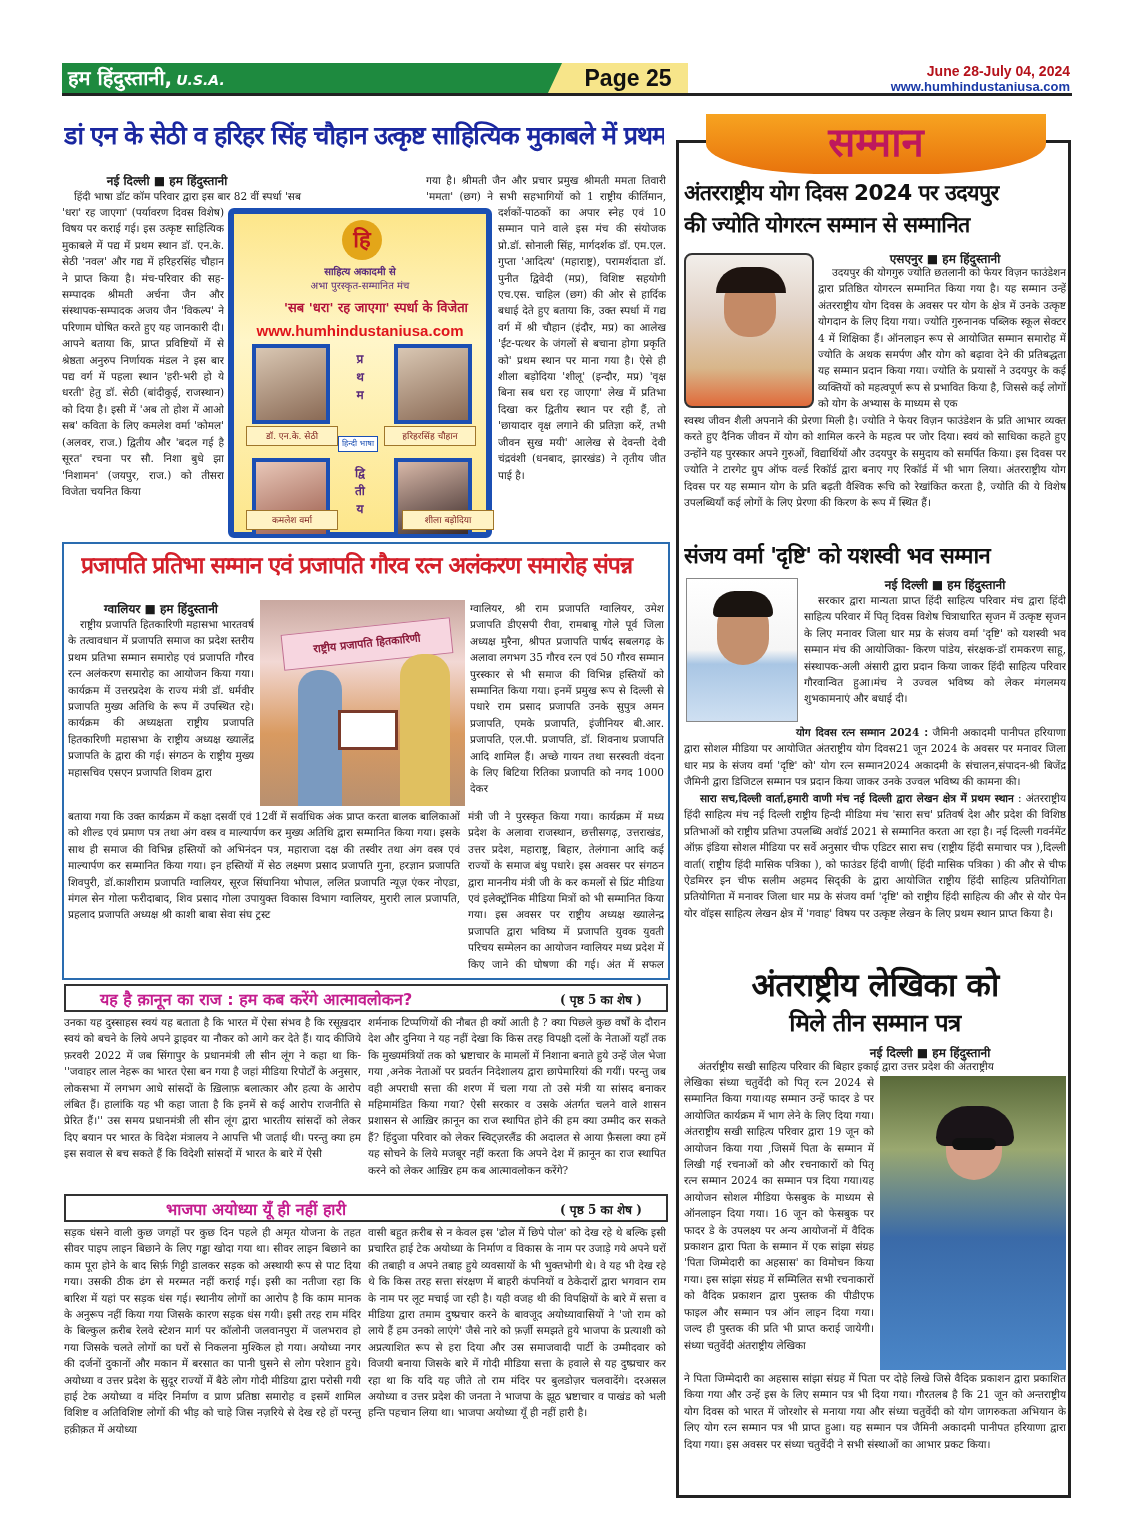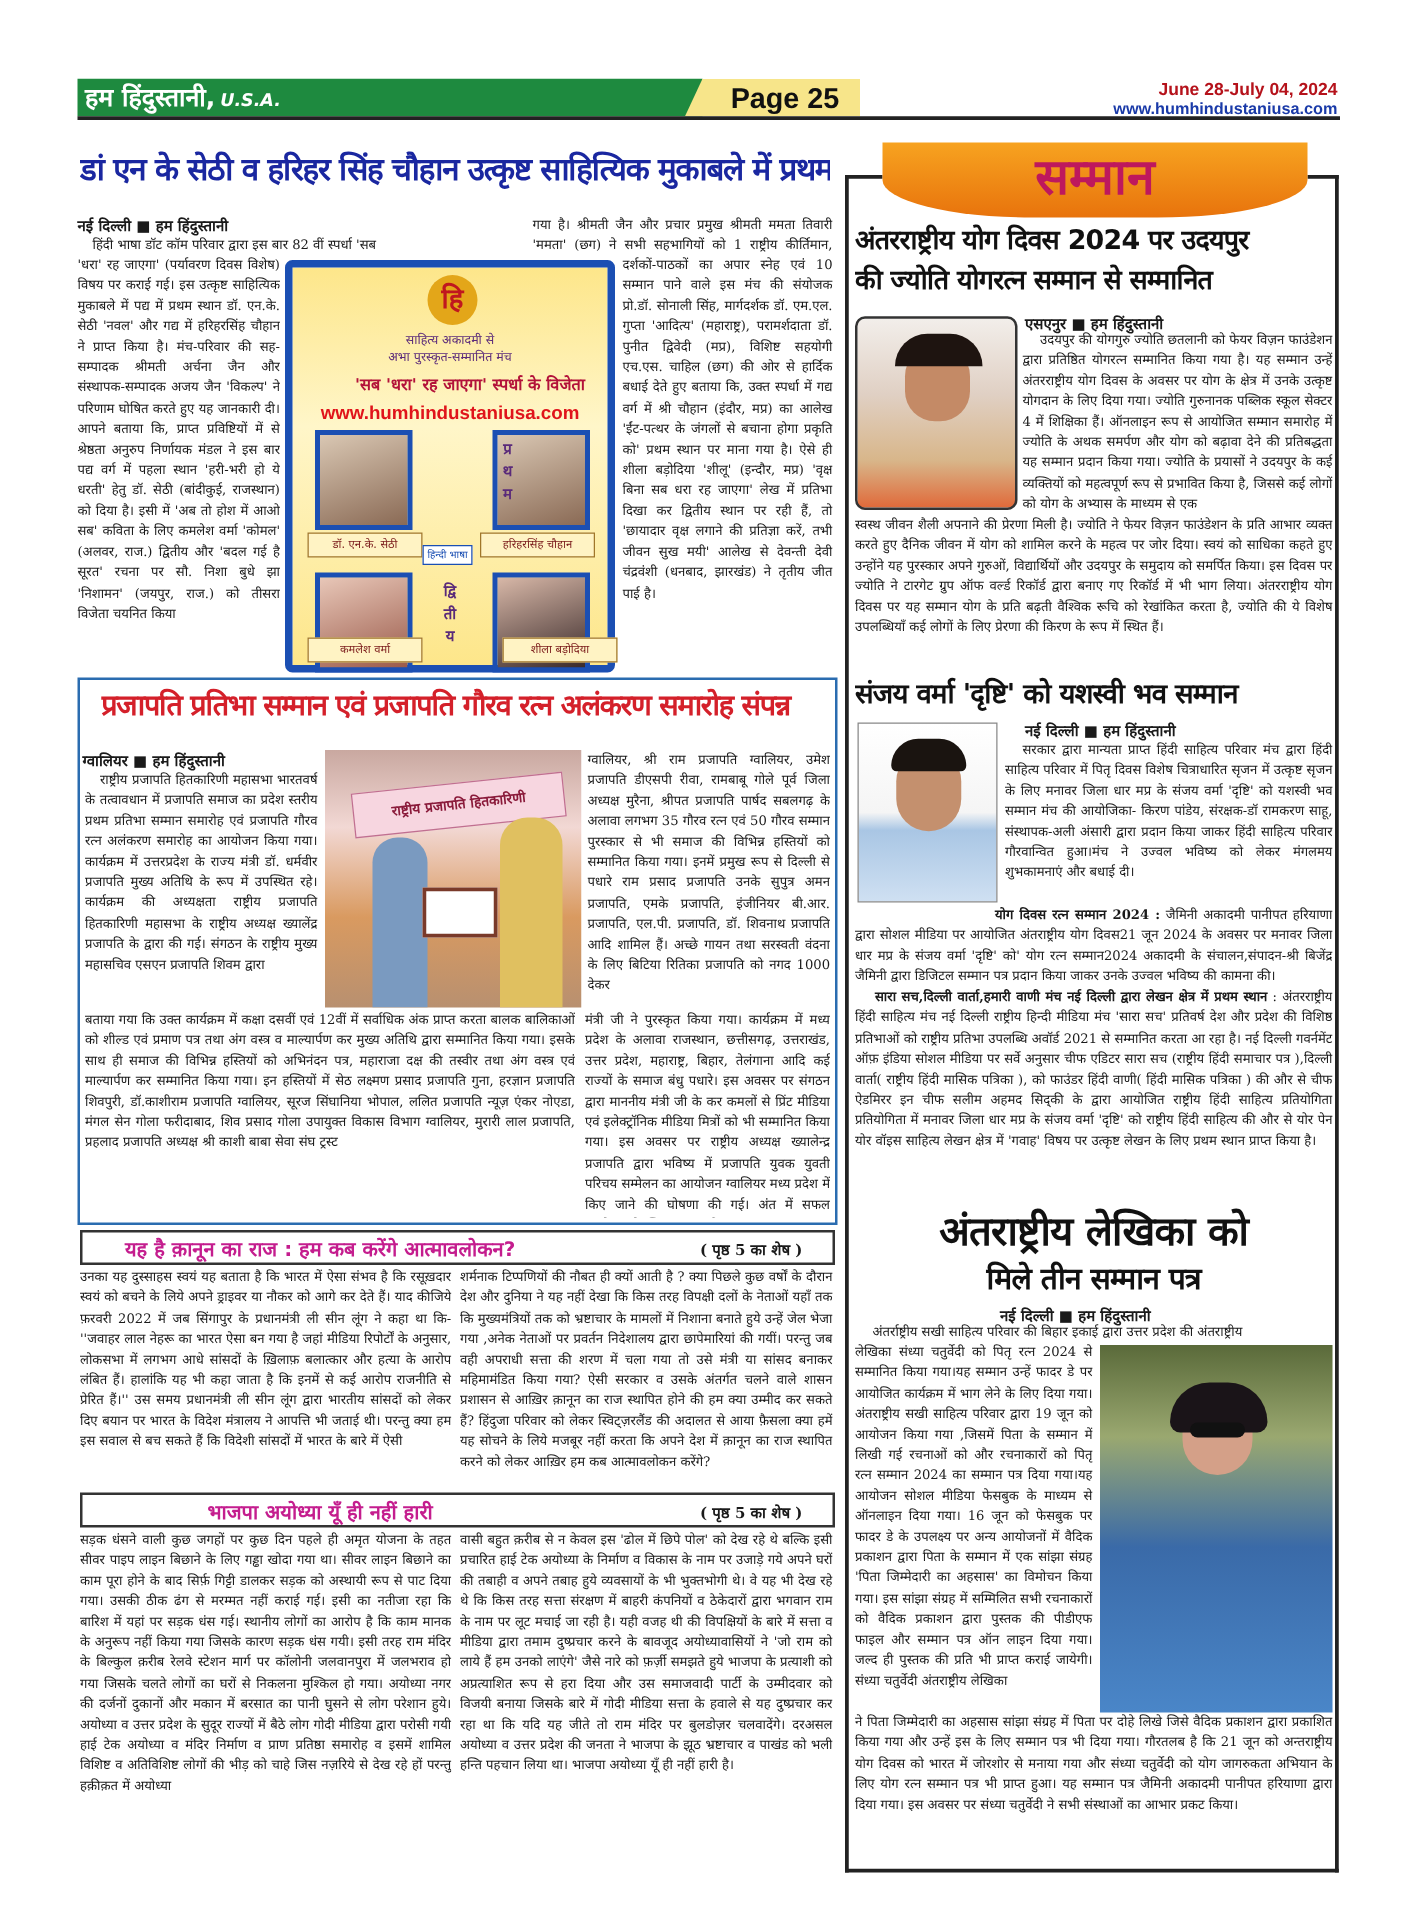--- a/index.html
+++ b/index.html
@@ -11,21 +11,21 @@
   .mast-green { left: 62px; top: 63px; width: 500px; height: 30px; background: #1e8a3f; }
   .mast-title { left: 68px; top: 63px; height: 30px; line-height: 30px; color: #fff; font-family: "DejaVu Sans", sans-serif; font-weight: bold; font-size: 20px; white-space: nowrap; }
   .mast-title .usa { font-style: italic; font-size: 14px; margin-left: 4px; }
   .mast-page { left: 548px; top: 63px; width: 140px; height: 30px; background: #f7e58a; clip-path: polygon(10% 0, 100% 0, 100% 100%, 0 100%); }
   .mast-page-label { left: 568px; top: 63px; width: 120px; line-height: 30px; font-family: "Liberation Sans", sans-serif; font-weight: bold; font-size: 23px; color: #111; text-align: center; }
   .mast-rule { left: 62px; top: 93px; width: 1010px; height: 3px; background: #222; }
   .mast-date { left: 820px; top: 63px; width: 250px; text-align: right; font-family: "Liberation Sans", sans-serif; font-weight: bold; font-size: 14px; color: #b5121b; }
   .mast-url { left: 820px; top: 79px; width: 250px; text-align: right; font-family: "Liberation Sans", sans-serif; font-weight: bold; font-size: 13px; color: #1a3aa8; }
 
   .headline-blue { font-family: "DejaVu Sans", sans-serif; font-weight: bold; color: #1a27a0; letter-spacing: -1px; white-space: nowrap; overflow: hidden; }
-  .dateline { font-weight: bold; font-size: 12px; text-align: left; white-space: nowrap; }
+  .dateline { font-weight: bold; font-size: 12px; text-align: center; white-space: nowrap; }
   .body-text { font-size: 10.5px; line-height: 16.4px; text-align: justify; overflow: hidden; }
 
   
   .photo { overflow: hidden; }
   .poster { left: 228px; top: 208px; width: 264px; height: 330px; background: linear-gradient(180deg,#fde68a 0%,#fff6c9 40%,#fde68a 100%); border: 6px solid #1b4fb3; border-radius: 6px; }
   .poster-logo { left: 108px; top: 6px; width: 40px; height: 40px; border-radius: 50%; background: #e3a619; color: #c0171f; font-weight: bold; font-size: 22px; text-align: center; line-height: 40px; font-family: "DejaVu Sans", sans-serif; }
   .poster-sub { left: 0; width: 100%; text-align: center; font-size: 10px; color: #5a2a7a; font-family: "DejaVu Sans", sans-serif; }
   .poster-title { left: 16px; top: 84px; width: 100%; text-align: center; font-size: 13px; color: #b3123a; font-weight: bold; font-family: "DejaVu Sans", sans-serif; }
   .poster-url { left: 0; top: 108px; width: 100%; text-align: center; font-size: 15px; color: #e0141b; font-weight: bold; font-family: "Liberation Sans", sans-serif; }
   .poster-face { width: 78px; height: 80px; border: 4px solid #1b4fb3; background: linear-gradient(160deg,#d9c7b3,#8a6a55); }
@@ -60,30 +60,30 @@
 
 <div class="abs headline-blue" style="left:64px; top:118px; width:600px; font-size:25px; line-height:36px;">डां एन के सेठी व हरिहर सिंह चौहान उत्कृष्ट साहित्यिक मुकाबले में प्रथम रहे</div>
 <div class="abs dateline" style="left:62px; top:172px; width:210px;">नई दिल्ली ■ हम हिंदुस्तानी</div>
 <div class="abs body-text" style="left:62px; top:188px; width:356px; height:17px; text-indent:12px;">हिंदी भाषा डॉट कॉम परिवार द्वारा इस बार 82 वीं स्पर्धा 'सब</div>
 <div class="abs body-text" style="left:62px; top:204px; width:162px; height:336px;">'धरा' रह जाएगा' (पर्यावरण दिवस विशेष) विषय पर कराई गई। इस उत्कृष्ट साहित्यिक मुकाबले में पद्य में प्रथम स्थान डॉ. एन.के. सेठी 'नवल' और गद्य में हरिहरसिंह चौहान ने प्राप्त किया है। मंच-परिवार की सह-सम्पादक श्रीमती अर्चना जैन और संस्थापक-सम्पादक अजय जैन 'विकल्प' ने परिणाम घोषित करते हुए यह जानकारी दी। आपने बताया कि, प्राप्त प्रविष्टियों में से श्रेष्ठता अनुरुप निर्णायक मंडल ने इस बार पद्य वर्ग में पहला स्थान 'हरी-भरी हो ये धरती' हेतु डॉ. सेठी (बांदीकुई, राजस्थान) को दिया है। इसी में 'अब तो होश में आओ सब' कविता के लिए कमलेश वर्मा 'कोमल' (अलवर, राज.) द्वितीय और 'बदल गई है सूरत' रचना पर सौ. निशा बुधे झा 'निशामन' (जयपुर, राज.) को तीसरा विजेता चयनित किया</div>
 <div class="abs body-text" style="left:426px; top:172px; width:240px; height:33px;">गया है। श्रीमती जैन और प्रचार प्रमुख श्रीमती ममता तिवारी 'ममता' (छग) ने सभी सहभागियों को 1 राष्ट्रीय कीर्तिमान, 1.54 करोड़</div>
 <div class="abs body-text" style="left:498px; top:204px; width:168px; height:336px;">दर्शकों-पाठकों का अपार स्नेह एवं 10 सम्मान पाने वाले इस मंच की संयोजक प्रो.डॉ. सोनाली सिंह, मार्गदर्शक डॉ. एम.एल. गुप्ता 'आदित्य' (महाराष्ट्र), परामर्शदाता डॉ. पुनीत द्विवेदी (मप्र), विशिष्ट सहयोगी एच.एस. चाहिल (छग) की ओर से हार्दिक बधाई देते हुए बताया कि, उक्त स्पर्धा में गद्य वर्ग में श्री चौहान (इंदौर, मप्र) का आलेख 'ईंट-पत्थर के जंगलों से बचाना होगा प्रकृति को' प्रथम स्थान पर माना गया है। ऐसे ही शीला बड़ोदिया 'शीलू' (इन्दौर, मप्र) 'वृक्ष बिना सब धरा रह जाएगा' लेख में प्रतिभा दिखा कर द्वितीय स्थान पर रही हैं, तो 'छायादार वृक्ष लगाने की प्रतिज्ञा करें, तभी जीवन सुख मयी' आलेख से देवन्ती देवी चंद्रवंशी (धनबाद, झारखंड) ने तृतीय जीत पाई है।</div>
 
 <div class="abs poster">
   <div class="abs poster-logo">हि</div>
-  <div class="abs poster-sub" style="top:50px;">साहित्य अकादमी से</div>
+  <div class="abs poster-sub" style="top:50px;font-weight:bold;">साहित्य अकादमी से</div>
   <div class="abs poster-sub" style="top:64px;">अभा पुरस्कृत-सम्मानित मंच</div>
   <div class="abs poster-title">'सब 'धरा' रह जाएगा' स्पर्धा के विजेता</div>
   <div class="abs poster-url">www.humhindustaniusa.com</div>
 
   <div class="abs poster-face" style="left:18px; top:130px;"></div>
   <div class="abs poster-face" style="left:160px; top:130px;"></div>
   <div class="abs poster-tag" style="left:12px; top:212px;">डॉ. एन.के. सेठी</div>
   <div class="abs poster-tag" style="left:150px; top:212px;">हरिहरसिंह चौहान</div>
-  <div class="abs" style="left:118px; top:136px;margin-left:46px;">
+  <div class="abs" style="left:118px; top:136px;">
     <div class="poster-rank">प्र</div>
     <div class="poster-rank">थ</div>
     <div class="poster-rank">म</div>
   </div>
   <div class="abs" style="left:104px; top:222px; width:40px; height:16px; background:#fff; border:1px solid #1b4fb3; font-size:8px; text-align:center; color:#1b4fb3; font-family:'DejaVu Sans',sans-serif; line-height:14px;">हिन्दी भाषा</div>
 
   <div class="abs poster-face" style="left:18px; top:244px; background:linear-gradient(160deg,#e8c7b8,#9a5a4a);"></div>
   <div class="abs poster-face" style="left:160px; top:244px; background:linear-gradient(160deg,#d8b8a8,#3a2a2a);"></div>
   <div class="abs poster-tag" style="left:12px; top:296px;">कमलेश वर्मा</div>
   <div class="abs poster-tag" style="left:168px; top:296px;">शीला बड़ोदिया</div>

